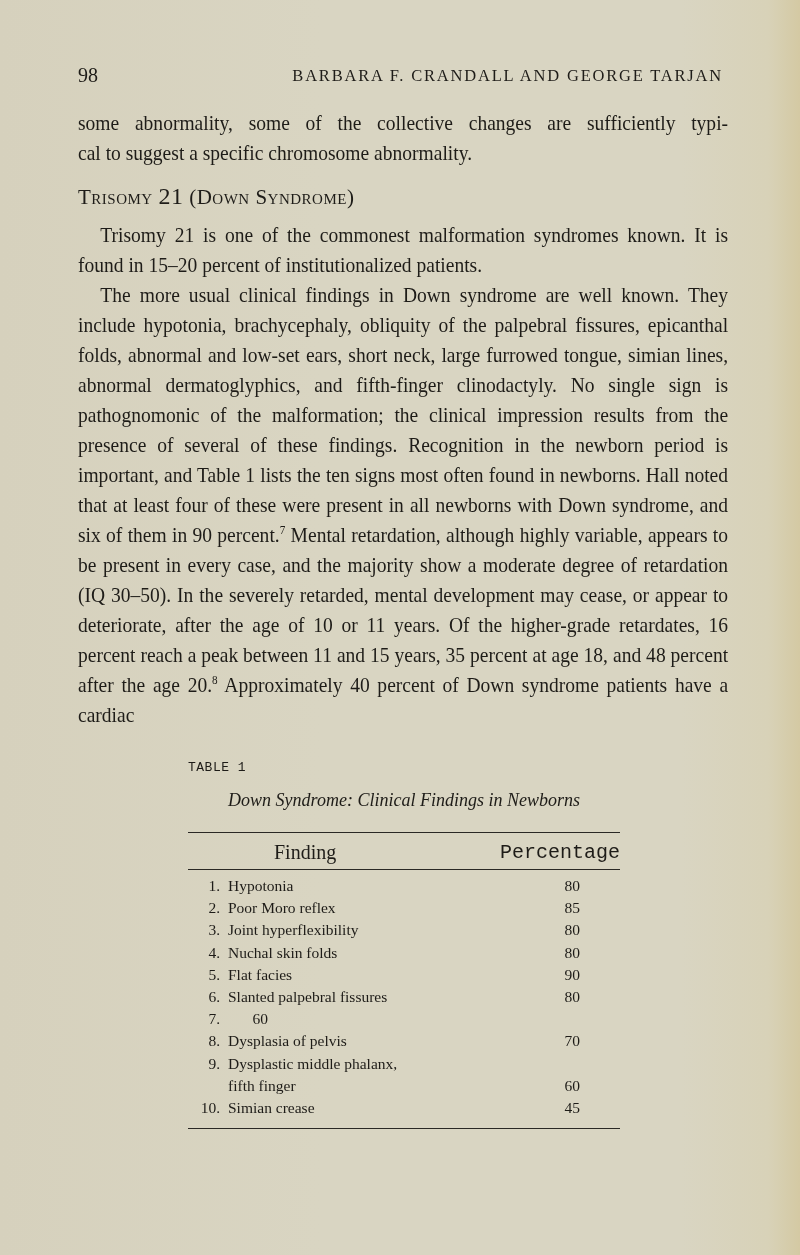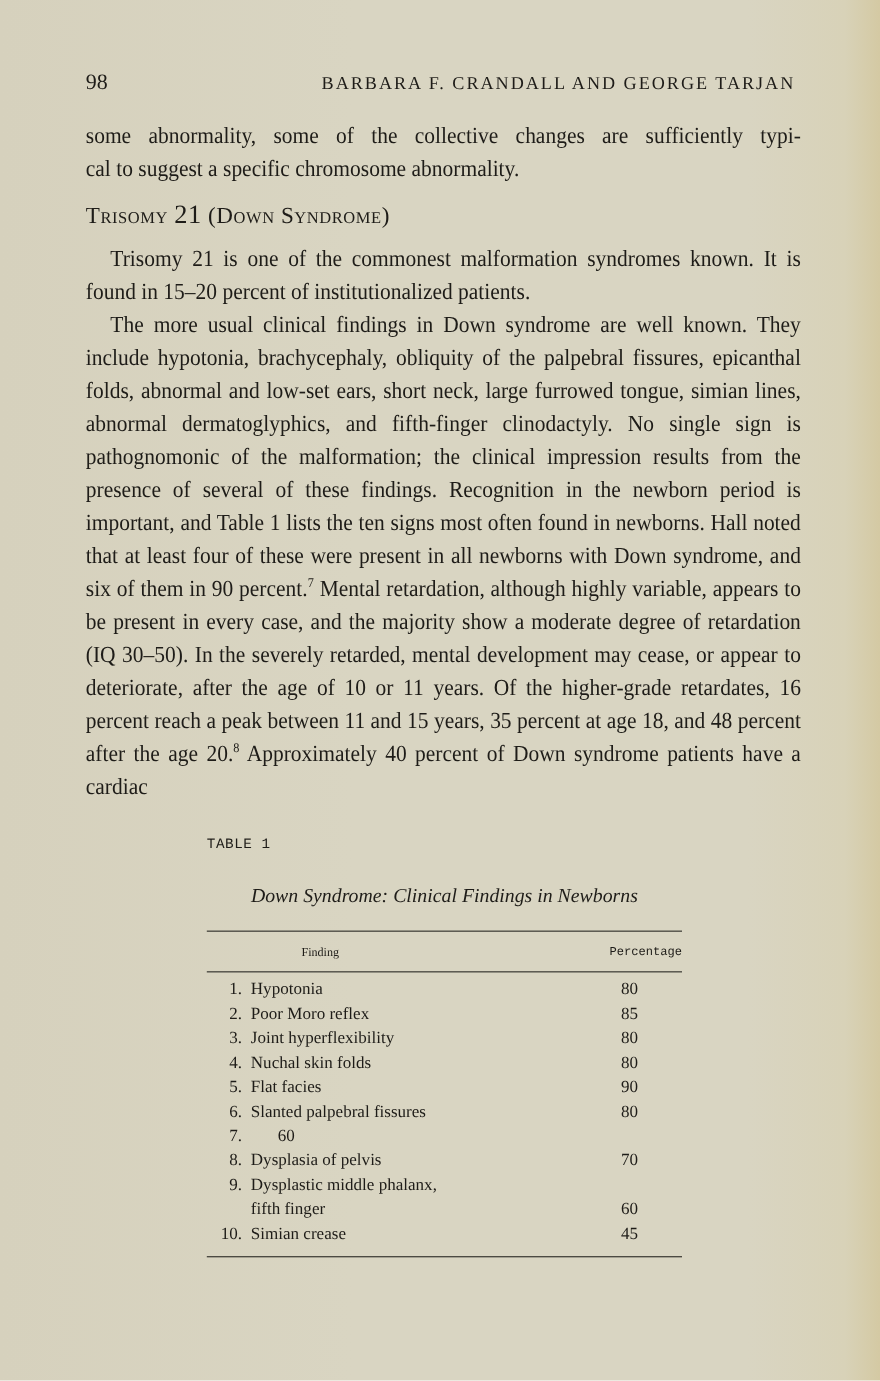--- a/index.html
+++ b/index.html
@@ -80,33 +80,33 @@
       text-align: left;
       font-size: 13px;
       letter-spacing: 0.5px;
       height: 24px;
       font-family: Liberation Mono, monospace;
     }
     .table-caption {
       text-align: center;
       font-size: 18px;
       font-style: italic;
-      margin-top: 20px;
+      margin-top: 6px;
       height: 24px;
     }
     .rule {
       border-top: 1.5px solid #2a2824;
     }
     .rule.top { margin-top: 18px; }
     .thead {
       display: flex;
       justify-content: space-between;
       height: 36px;
       align-items: center;
-      font-size: 11px;
+      font-size: 20px;
       padding-top: 2px;
       box-sizing: border-box;
     }
     .thead .col-finding { padding-left: 86px; }
     .thead .col-pct { padding-right: 0; font-family: Liberation Mono, monospace; }
     .rows {
       padding-top: 5px;
       padding-bottom: 9px;
     }
     .row {

